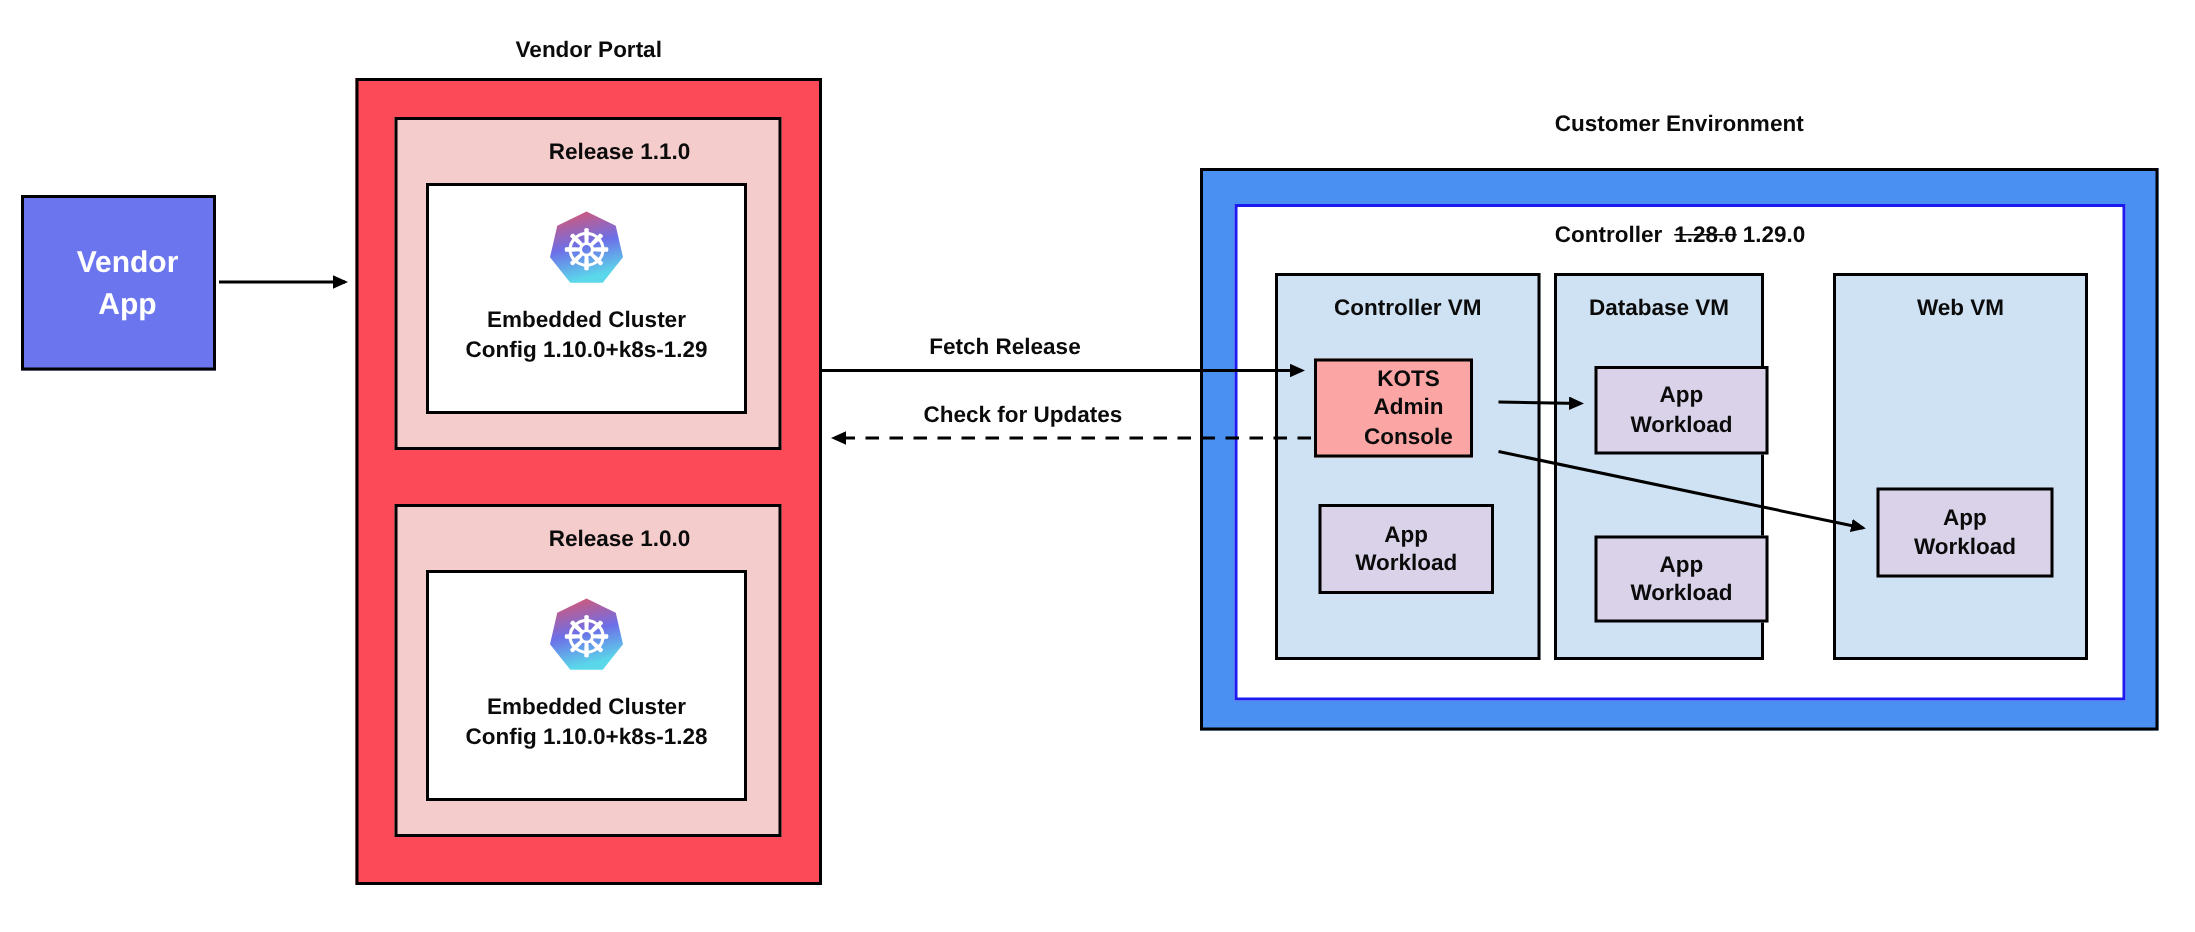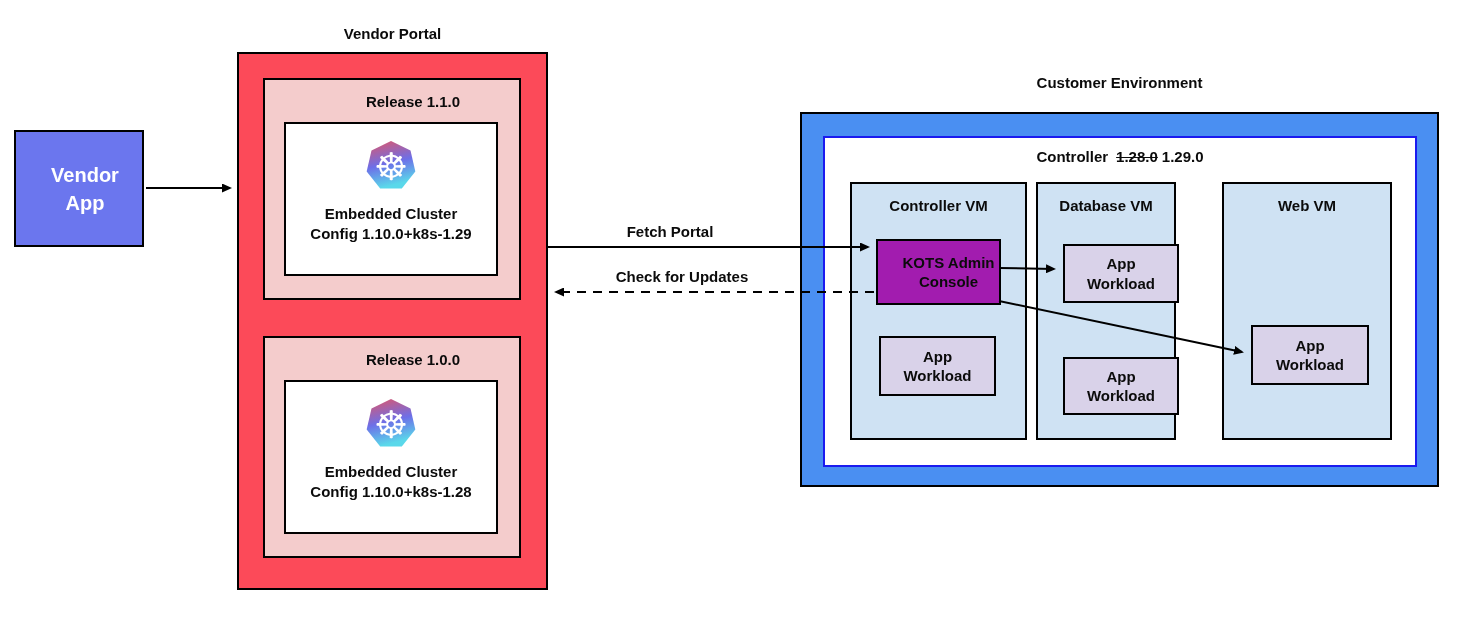--- a/index.html
+++ b/index.html
@@ -83,21 +83,21 @@
   .vm-controller { left: 850px; width: 177px; }
   .vm-database  { left: 1036px; width: 140px; }
   .vm-web       { left: 1222px; width: 170px; }
   .vm-name { margin-top: 12px; text-align: center; }
 
   .component {
     position: absolute; border: 2px solid #000; box-sizing: border-box;
     display: flex; align-items: center; justify-content: center;
     text-align: center;
   }
-  .kots { left: 24px; top: 55px; width: 125px; height: 66px; background: #a21caf; padding-left: 20px; }
+  .kots { left: 24px; top: 55px; width: 106px; height: 66px; background: #fca5a5; padding-left: 20px; }
   .kots .comp-label { width: 100px; }
   .workload { background: #d9d2e9; }
   .workload .comp-label { width: 84px; }
   .ctrl-workload { left: 27px; top: 152px; width: 117px; height: 60px; }
   .db-workload-1 { left: 25px; top: 60px;  width: 116px; height: 59px; }
   .db-workload-2 { left: 25px; top: 173px; width: 116px; height: 58px; }
   .web-workload  { left: 27px; top: 141px; width: 118px; height: 60px; }
 
   
   #arrow-overlay {
@@ -156,21 +156,21 @@
         </svg>
         <span class="k8s-wheel">☸</span>
       </div>
       <div class="lbl release-config">
         <div>Embedded Cluster</div>
         <div>Config 1.10.0+k8s-1.28</div>
       </div>
     </div>
   </div>
 
-  <div class="abs lbl center-text fetch-label">Fetch Portal</div>
+  <div class="abs lbl center-text fetch-label">Fetch Release</div>
   <div class="abs lbl center-text check-label">Check for Updates</div>
 
   <div class="abs lbl center-text customer-title">Customer Environment</div>
   <div class="abs customer-env"></div>
   <div class="abs customer-inner"></div>
   <div class="abs lbl center-text k8s-version-label">
     <span>Controller</span><span class="old">1.28.0</span><span class="new">1.29.0</span>
   </div>
 
   <div class="vm-box vm-controller">

